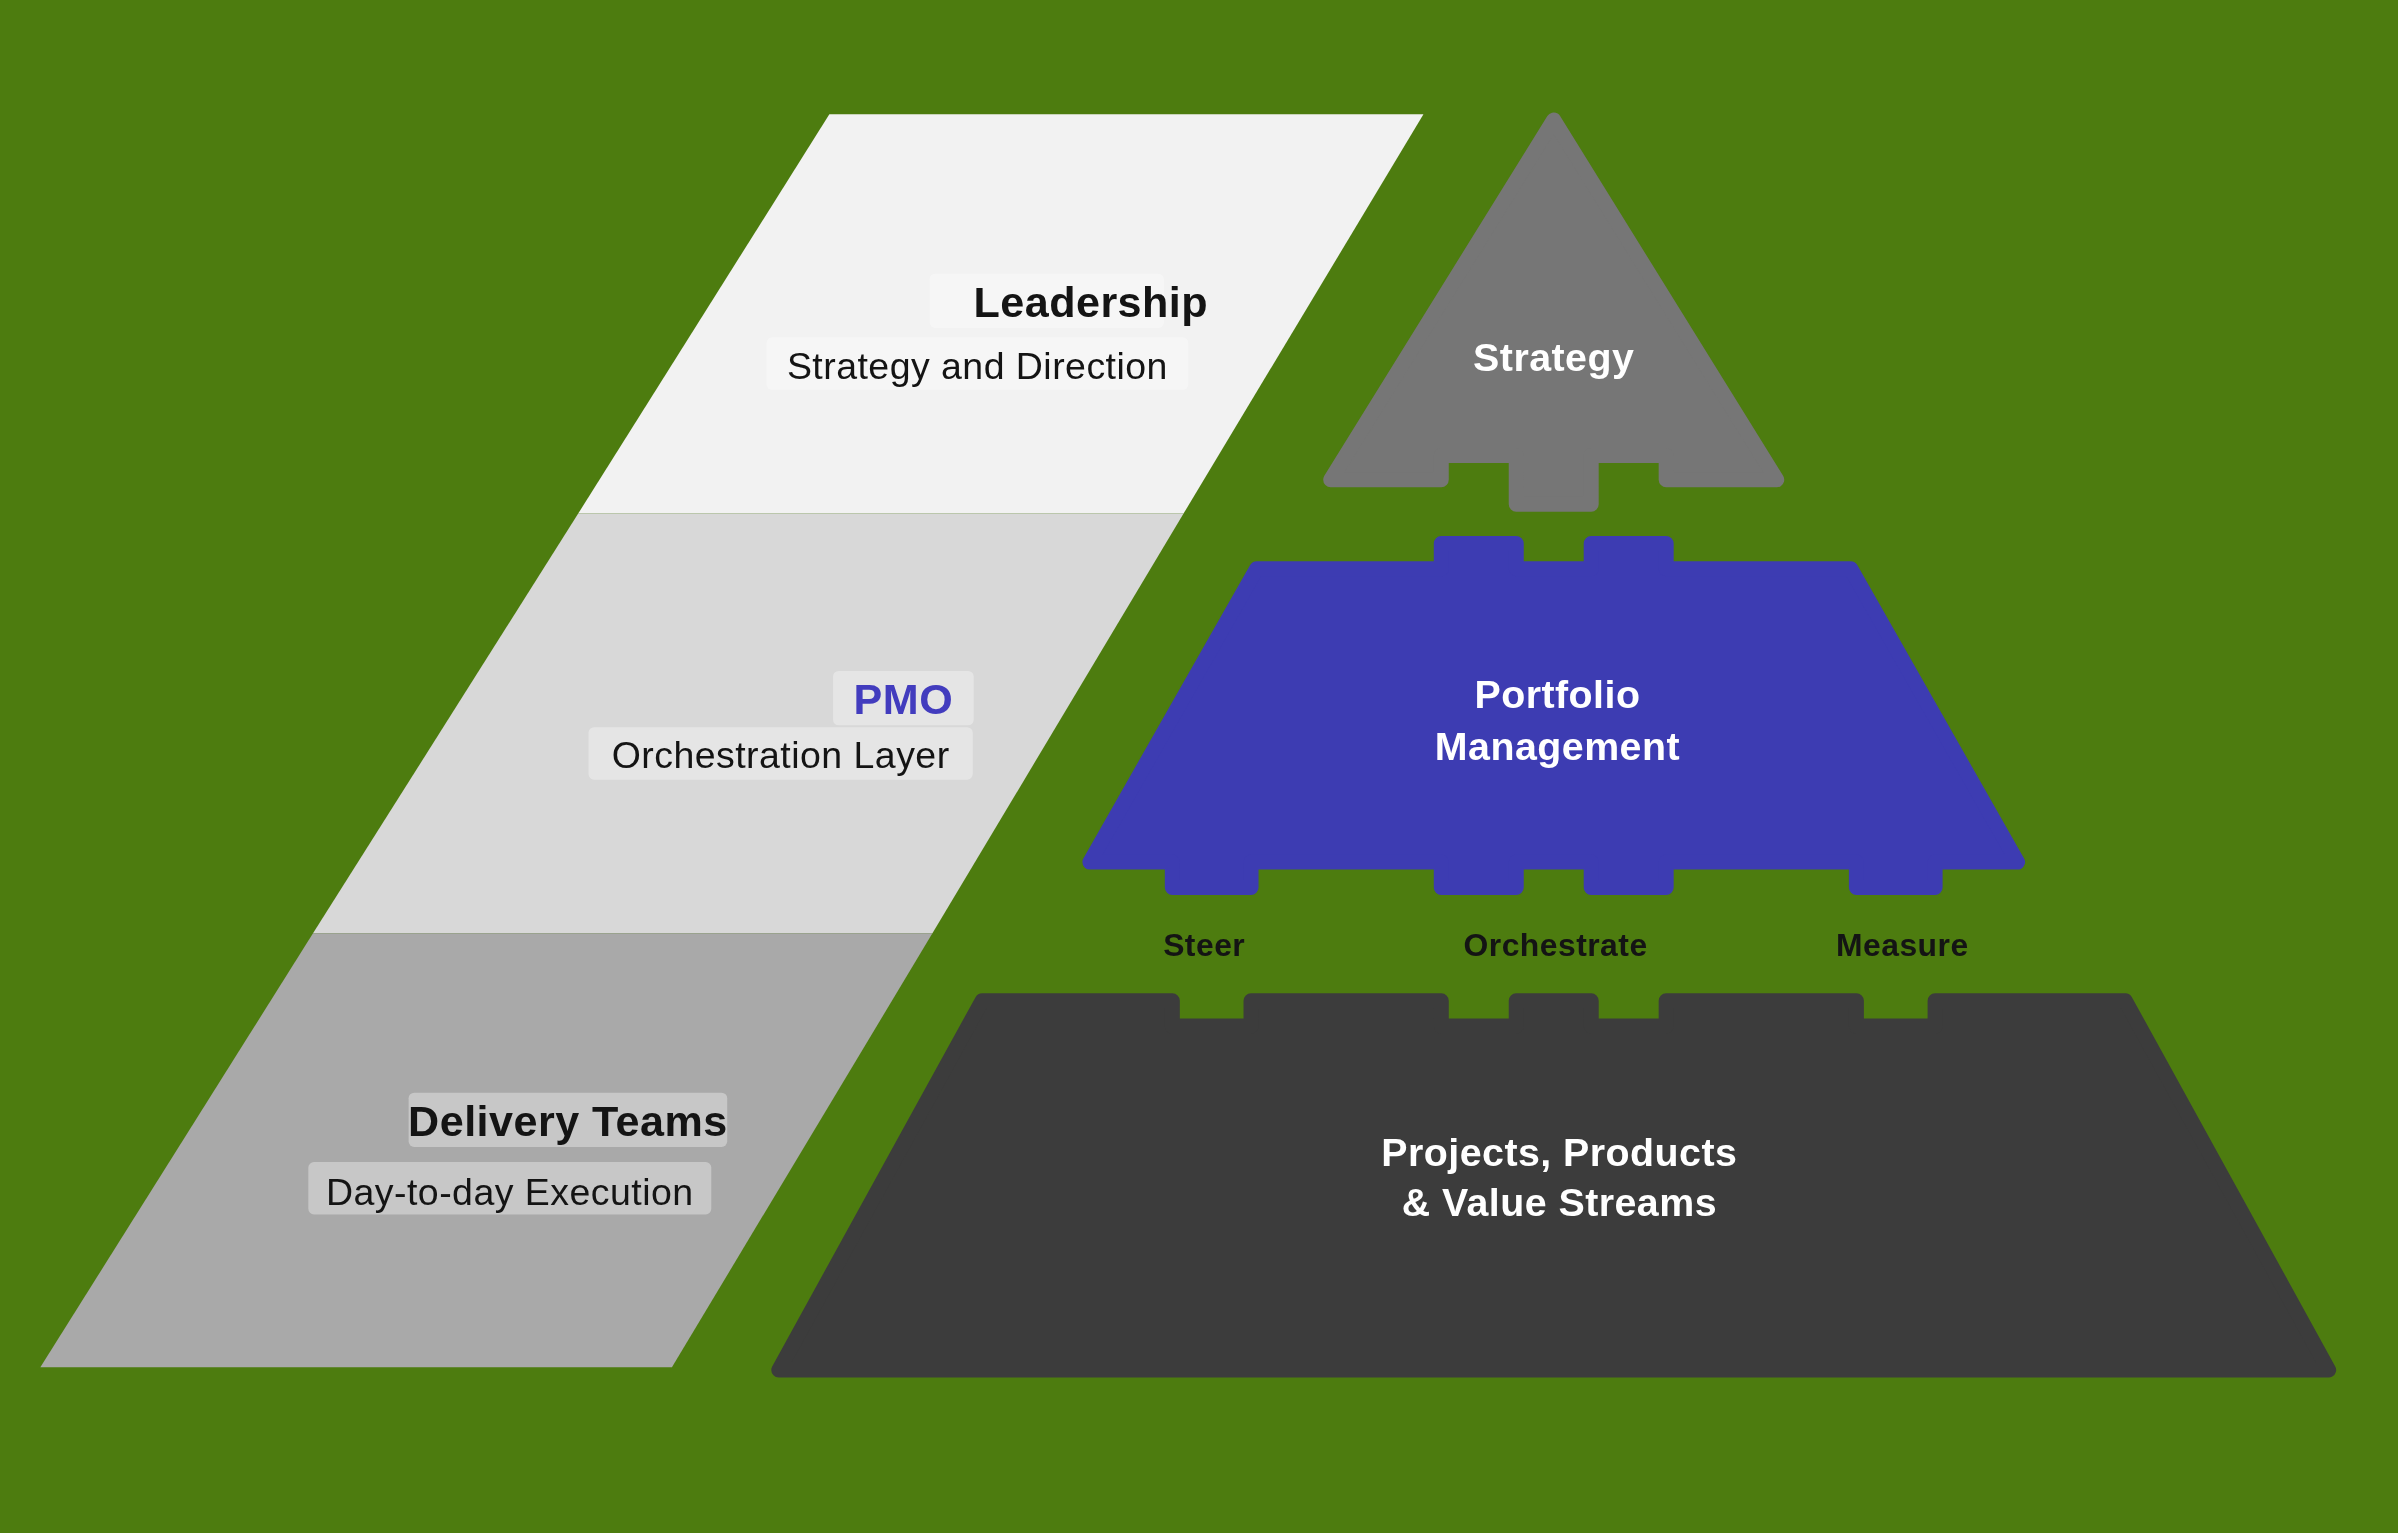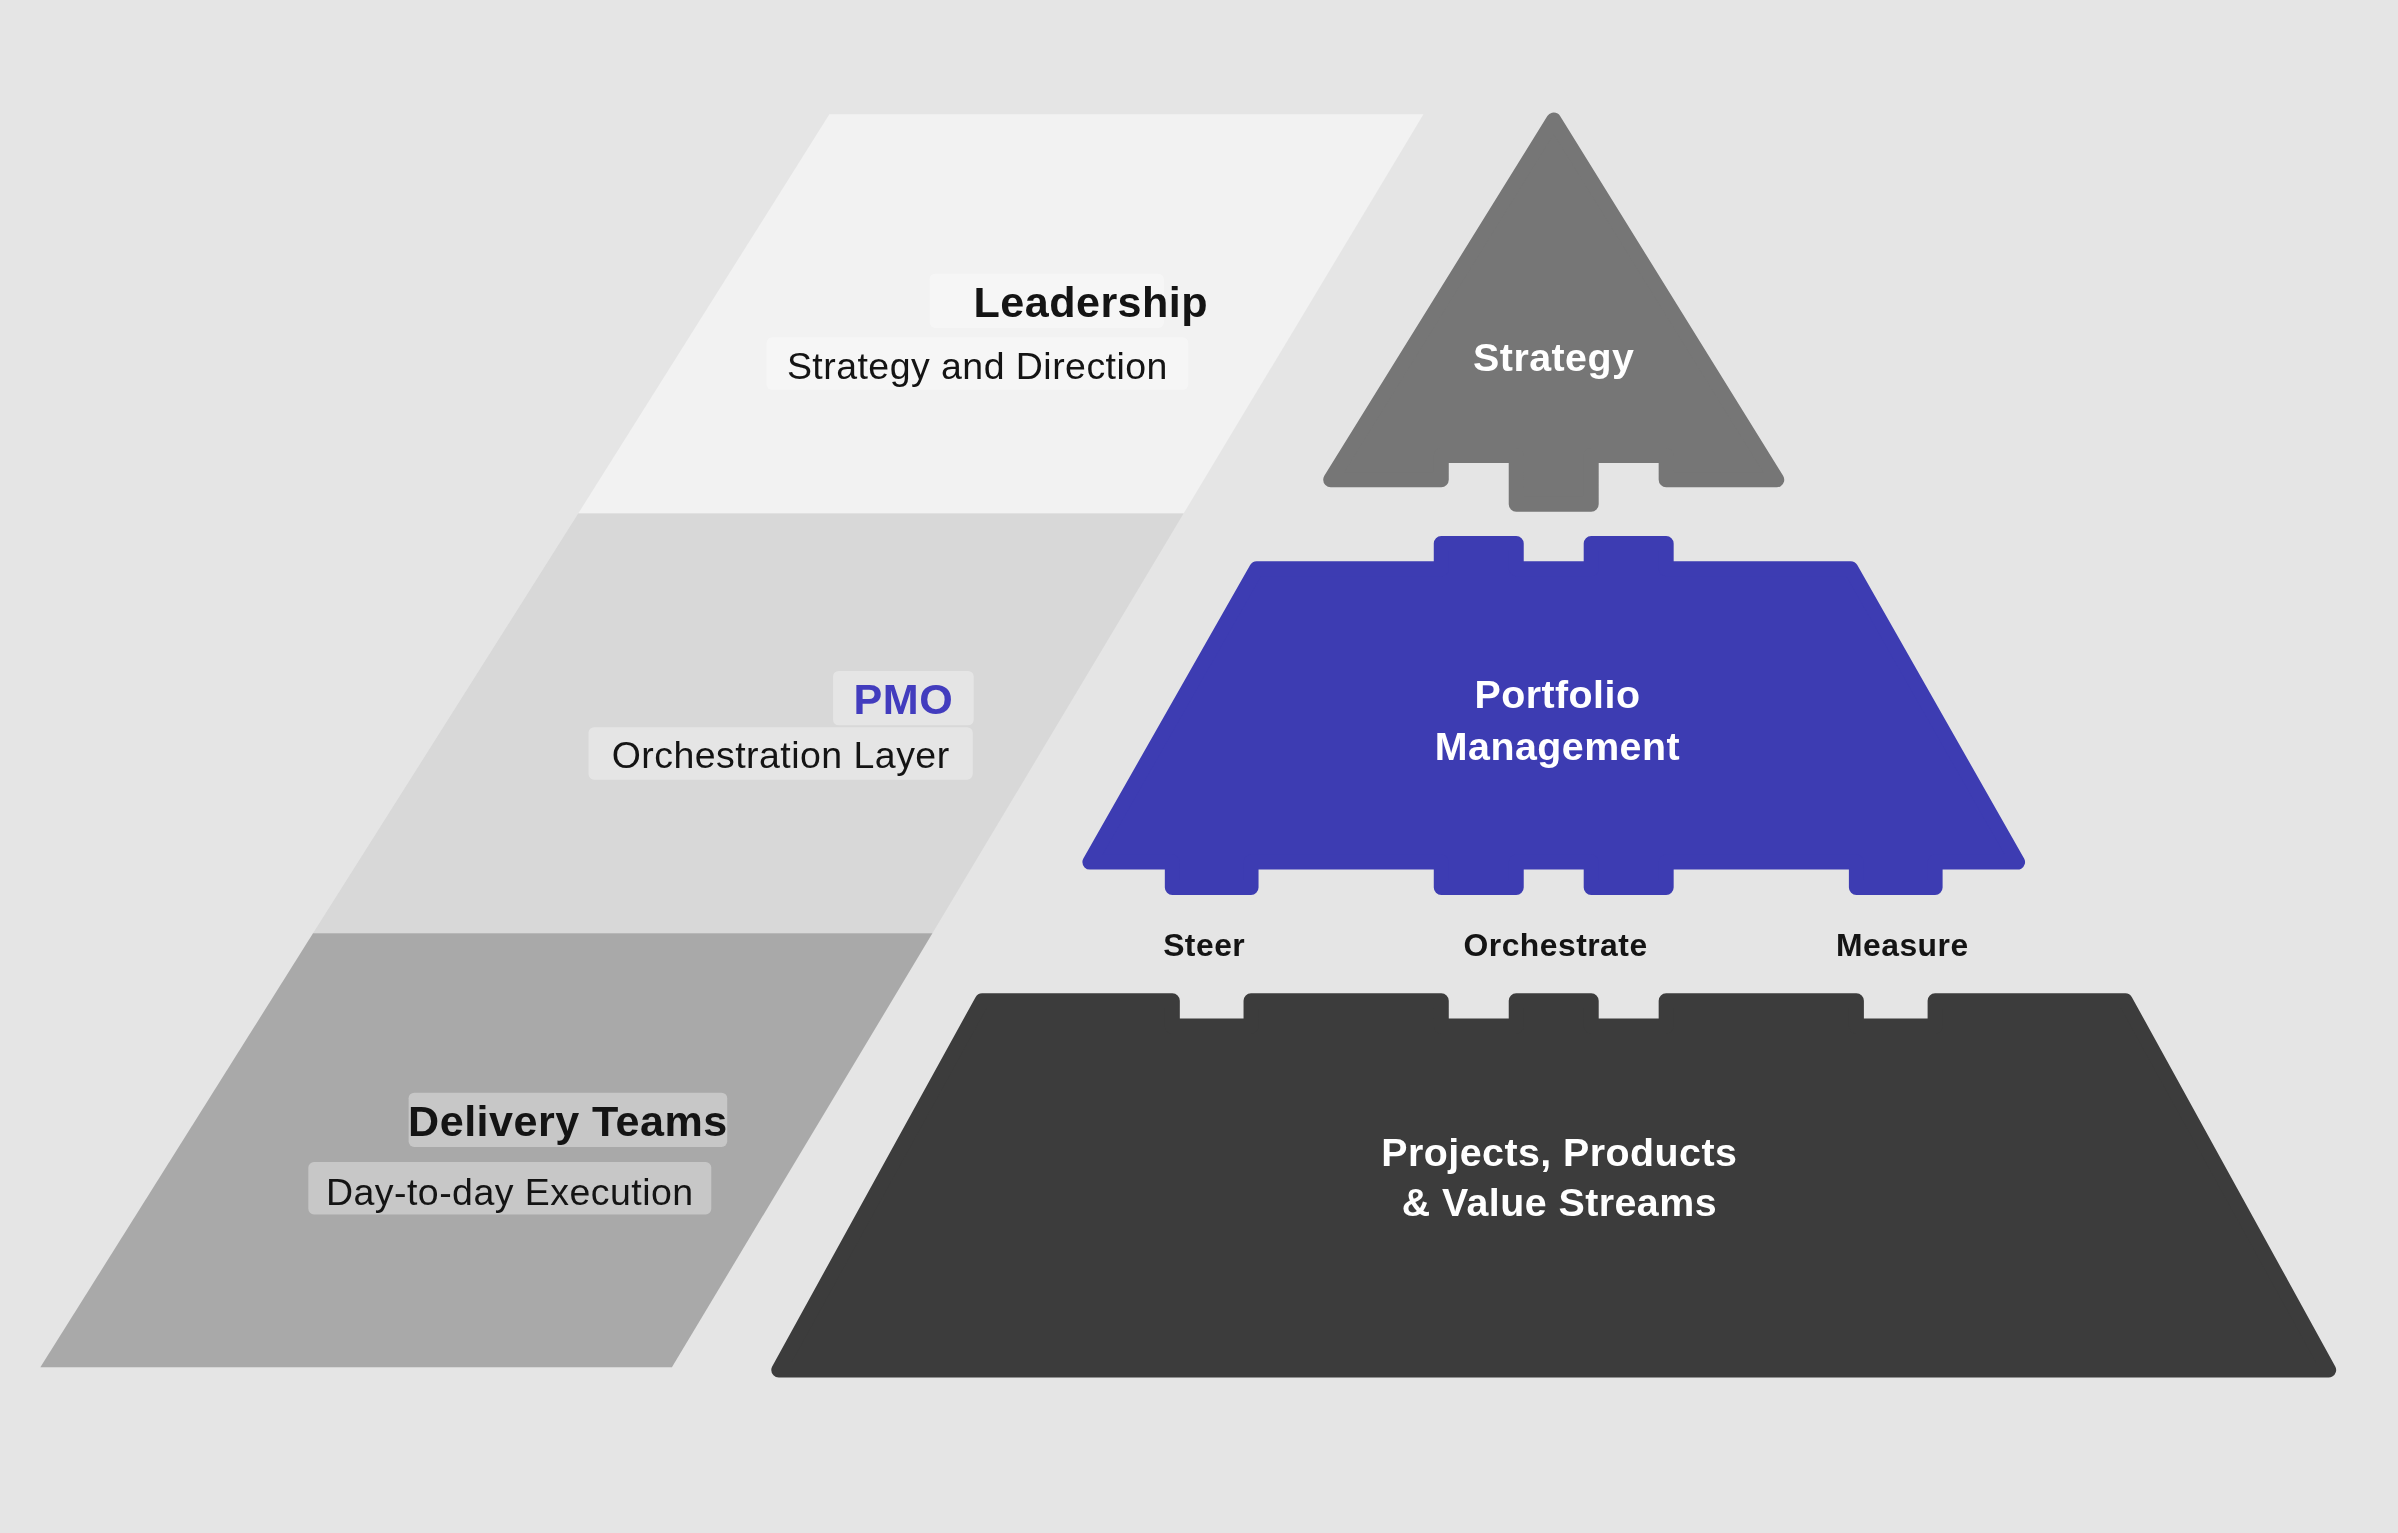--- a/index.html
+++ b/index.html
@@ -4,21 +4,21 @@
 <style>
   html, body {
     margin: 0;
     padding: 0;
     background: #ffffff;
   }
   .stage {
     position: relative;
     width: 2399px;
     height: 1534px;
-    background: #e5e5e5;
+    background: #4d7c0f;
     overflow: hidden;
     font-family: "Liberation Sans", sans-serif;
   }
   svg text {
     font-family: "Liberation Sans", sans-serif;
     letter-spacing: 0.5px;
   }
   .band-title   { font-size: 46px; font-weight: bold; }
   .band-sub     { font-size: 40px; font-weight: normal; }
   .piece-label  { font-size: 42px; font-weight: bold; }

